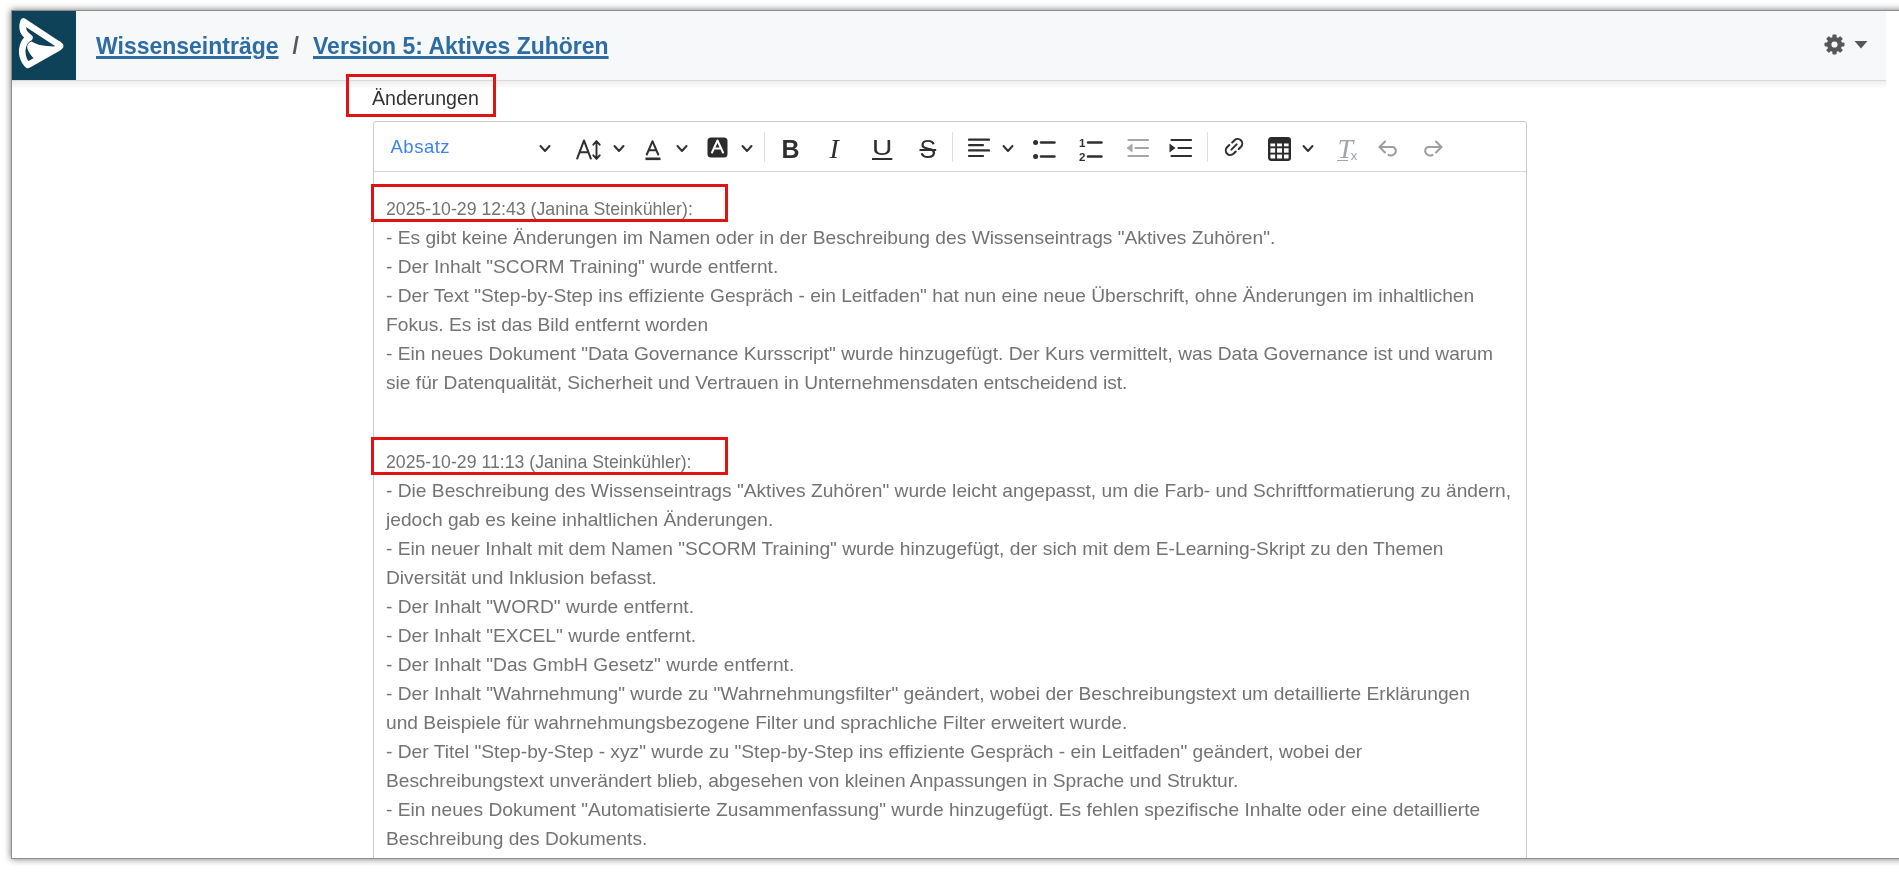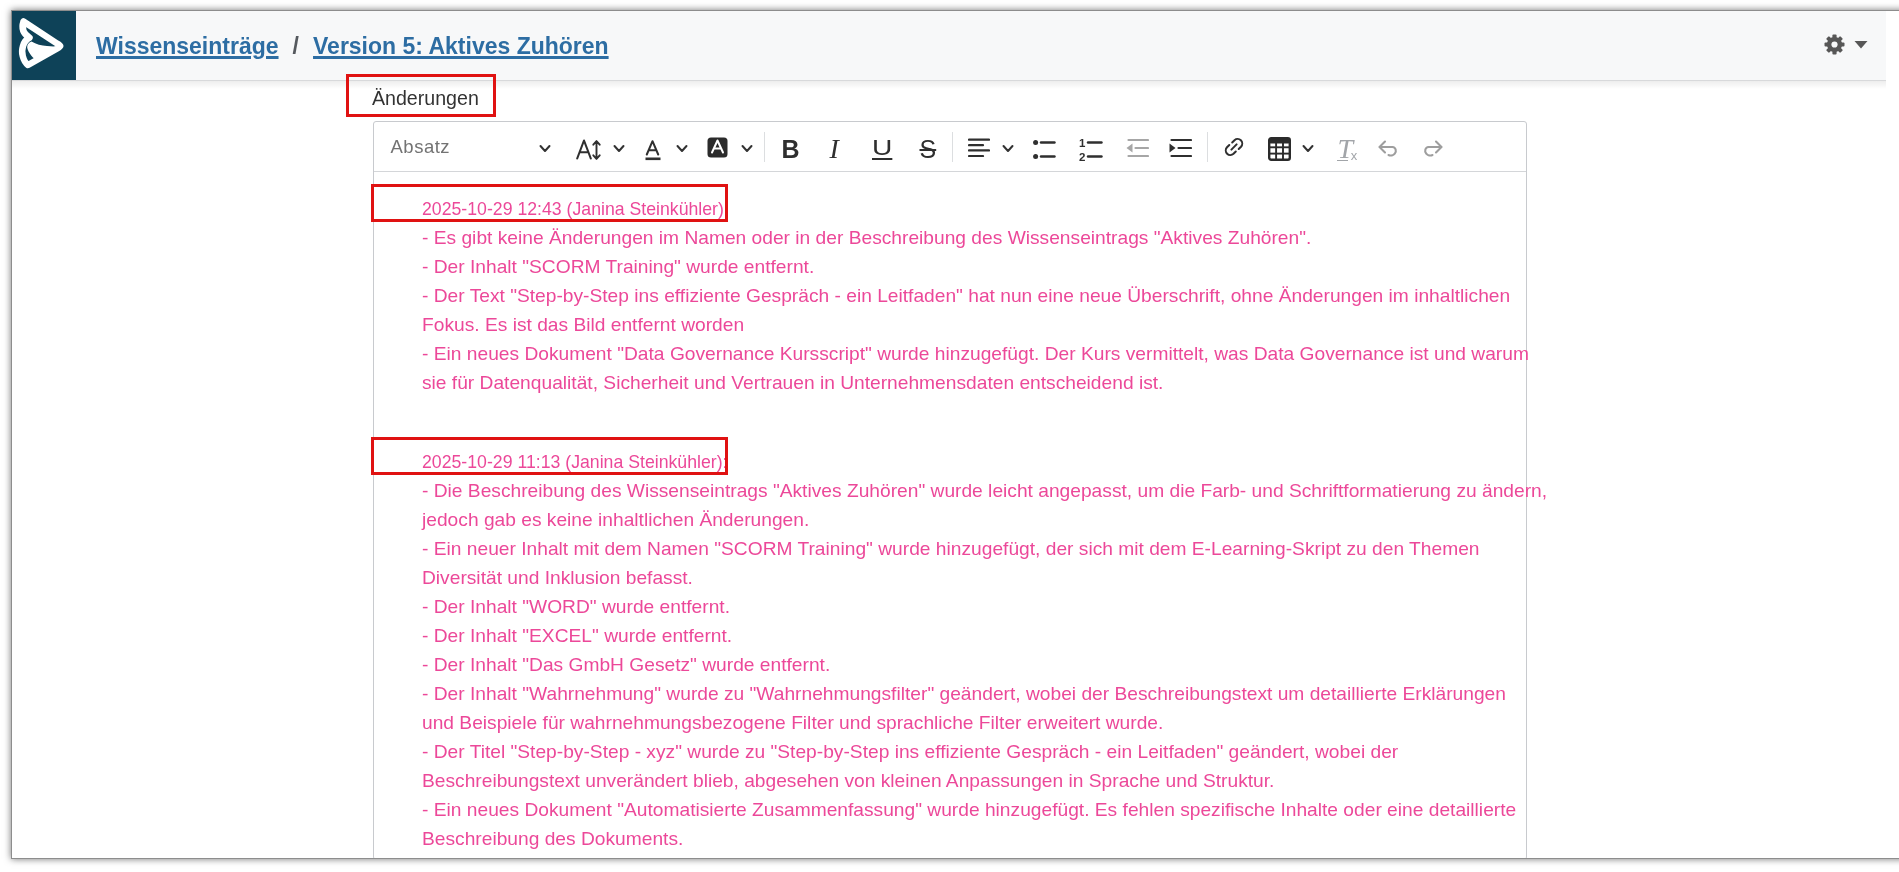--- a/index.html
+++ b/index.html
@@ -20,23 +20,23 @@
   #crumb .sep{color:#55595e;font-weight:bold;padding:0 8px;}
   #gear{position:absolute;left:1798px;top:11px;}
   .redbox{position:absolute;border:3px solid #e01212;background:transparent;}
   #lbl{position:absolute;left:360px;top:77px;font-size:20px;color:#333;line-height:20px;
        transform:scaleX(0.98);transform-origin:0 0;}
   #editor{position:absolute;left:360.5px;top:110px;width:1152px;height:737px;
           border:1px solid #c8cace;border-radius:3px;background:#fff;}
   #toolbar{position:absolute;left:0;top:0;width:100%;height:49px;border-bottom:1px solid #d4d6d9;}
   #toolbar .ic{position:absolute;}
   #toolbar .tdiv{position:absolute;top:10px;width:1px;height:30px;background:#dcdee0;}
-  #absatz{position:absolute;left:17px;top:16px;font-size:18.5px;color:#737373;line-height:18.5px;letter-spacing:0.5px;}
+  #absatz{position:absolute;left:17px;top:16px;font-size:18.5px;color:#3b82f6;line-height:18.5px;letter-spacing:0.5px;}
   .glyph{position:absolute;color:#2f2f2f;}
-  #content{position:absolute;left:12px;top:71.5px;width:1126px;font-size:19px;color:#ec4899;margin-left:36px;}
+  #content{position:absolute;left:12px;top:71.5px;width:1126px;font-size:19px;color:#737373;}
   .ln{height:29px;line-height:29px;white-space:nowrap;transform:scaleX(1.01);transform-origin:0 50%;}
   .ts{transform:scaleX(0.931);}
   .sp{height:50px;}
 </style>
 </head>
 <body>
 <div id="win">
   <div id="hdr"></div>
   <div id="hdrshadow"></div>
   <div id="logo">

